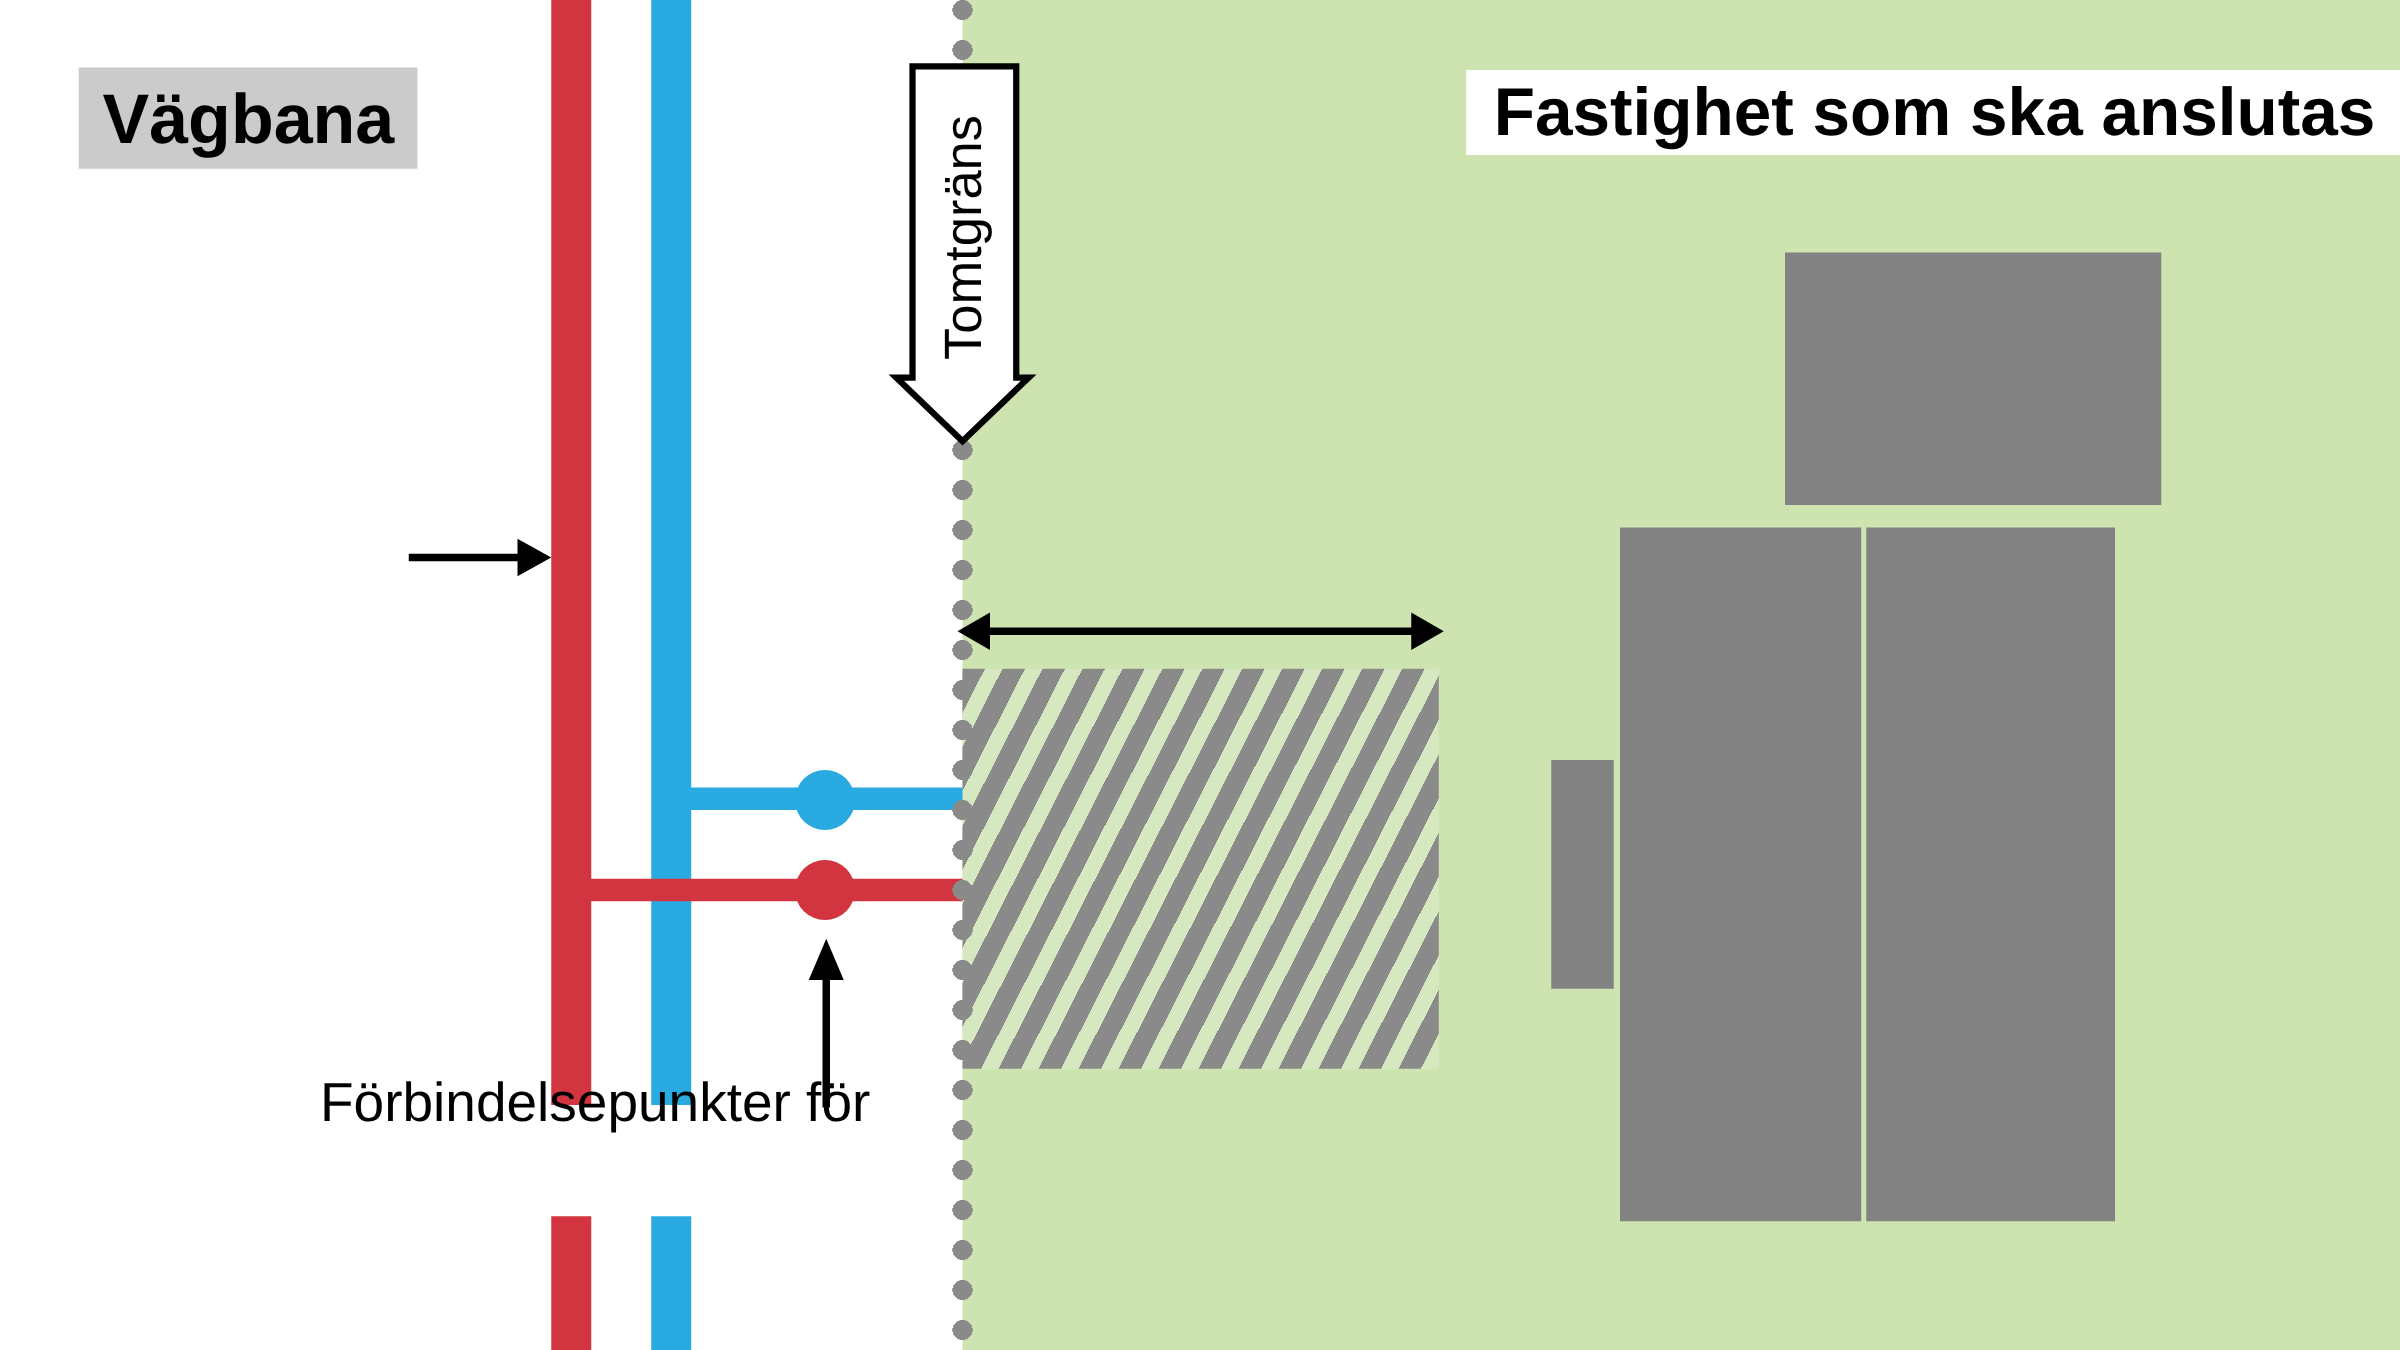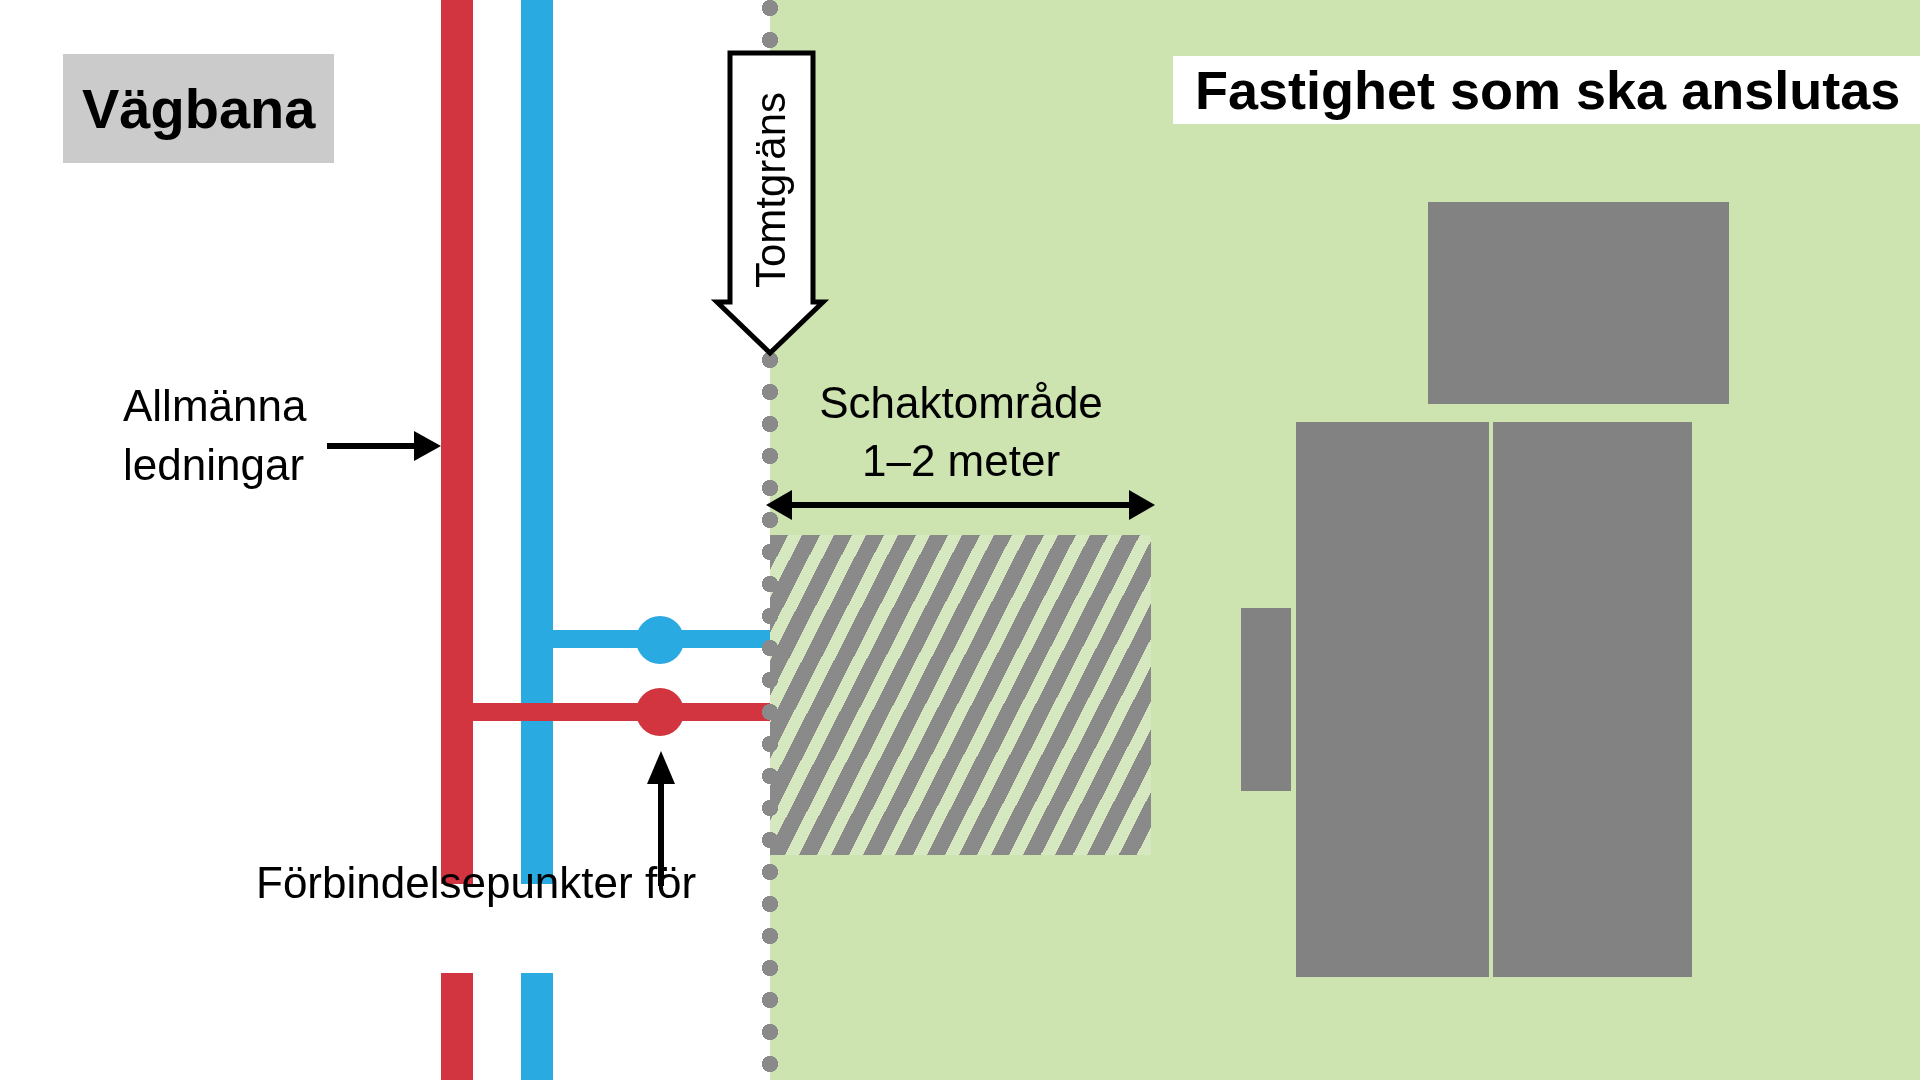--- a/index.html
+++ b/index.html
@@ -39,21 +39,21 @@
 
   
   #boundary-dotted-line{left:761px;top:0;width:18px;height:1080px;z-index:8;
       background-image:radial-gradient(circle 8px at 9px 16px,#8a8a8a 99%,rgba(0,0,0,0) 100%);
       background-size:18px 32px;background-position:0 -8px;background-repeat:repeat-y;}
 
   #arrow-layer{left:0;top:0;width:1920px;height:1080px;z-index:9;pointer-events:none;}
 
   
   .lbl{z-index:10;}
-  #road-label{left:63px;top:54px;height:73px;line-height:73px;padding:18px 19px;
+  #road-label{left:63px;top:54px;height:73px;line-height:73px;padding:4px 19px;
               background:#cbcbcb;font-size:56px;font-weight:bold;}
   #property-title{left:1173px;top:56px;height:68px;line-height:68px;padding:0 22px;
               background:#ffffff;font-size:54px;font-weight:bold;white-space:nowrap;}
   #public-pipes-label{left:123px;top:376px;font-size:44px;line-height:59px;}
   #excavation-label{left:770px;top:374px;width:382px;text-align:center;
               font-size:44px;line-height:58px;}
   #connection-points-label{left:256px;top:854px;font-size:44px;line-height:57px;text-align:right;}
   #boundary-arrow-text{font-family:"Liberation Sans",sans-serif;font-size:42px;}
 </style>
 </head>
@@ -101,27 +101,19 @@
     <g>
       <line x1="661" y1="886" x2="661" y2="782" stroke="#000" stroke-width="6"></line>
       <polygon points="647,784 675,784 661,751" fill="#000"></polygon>
     </g>
   </svg>
 
   <div class="abs lbl" id="road-label">Vägbana</div>
 
   <div class="abs lbl" id="property-title">Fastighet som ska anslutas</div>
 
-  <div class="abs lbl" id="public-pipes-label">
-    <div>Allmänna</div>
-    <div>ledningar</div>
-  </div>
 
-  <div class="abs lbl" id="excavation-label">
-    <div>Schaktområde</div>
-    <div>1–2 meter</div>
-  </div>
 
   <div class="abs lbl" id="connection-points-label">
     <div>Förbindelsepunkter för</div>
   </div>
 
 </div>
 
 </body></html>

